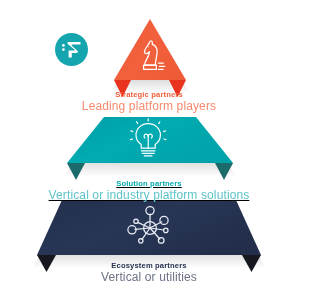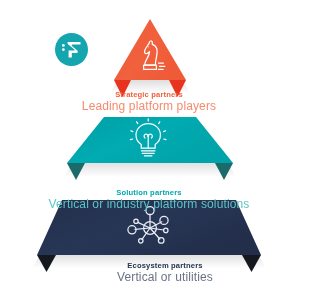--- a/index.html
+++ b/index.html
@@ -55,22 +55,22 @@
   }
   .label-sub {
     display: block;
     font-size: 12px;
     font-weight: normal;
     letter-spacing: 0.01em;
     margin-top: 1.5px;
   }
 
   #lbl-strategic  { top: 91px; }
-  #lbl-solution   { top: 189px; }
-  #lbl-ecosystem  { top: 262px; padding-left: 16px; }
+  #lbl-solution   { top: 180px; text-decoration: underline; }
+  #lbl-ecosystem  { top: 262px; }
 </style>
 </head>
 <body>
 
 <div id="stage">
 
   <svg class="logo" viewBox="0 0 33 33">
     <circle cx="16.5" cy="16.5" r="16.5" fill="#15A5AE"></circle>
 
     <path d="M13.0 9.0 L25.5 9.0 L25.5 11.6 L17.6 11.6

